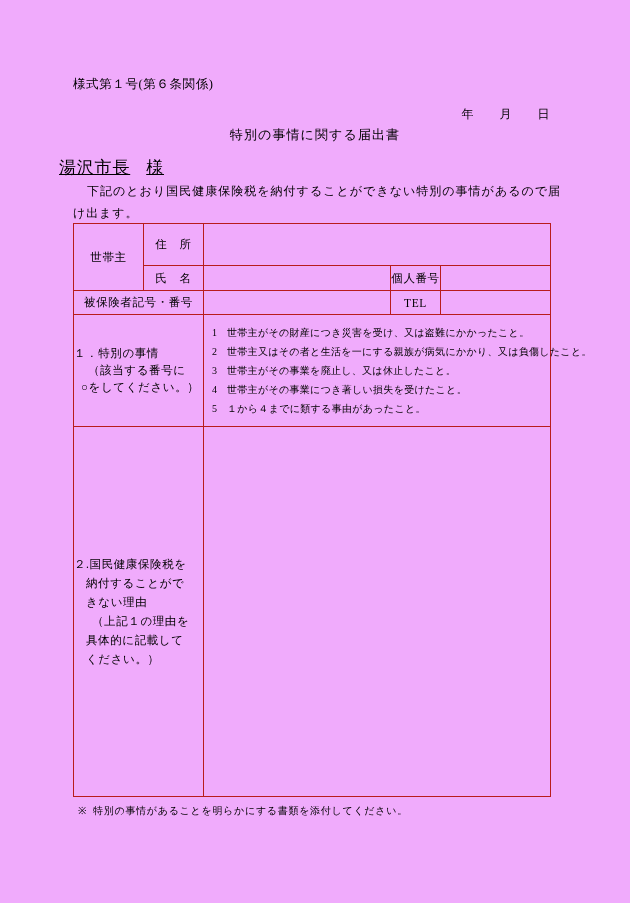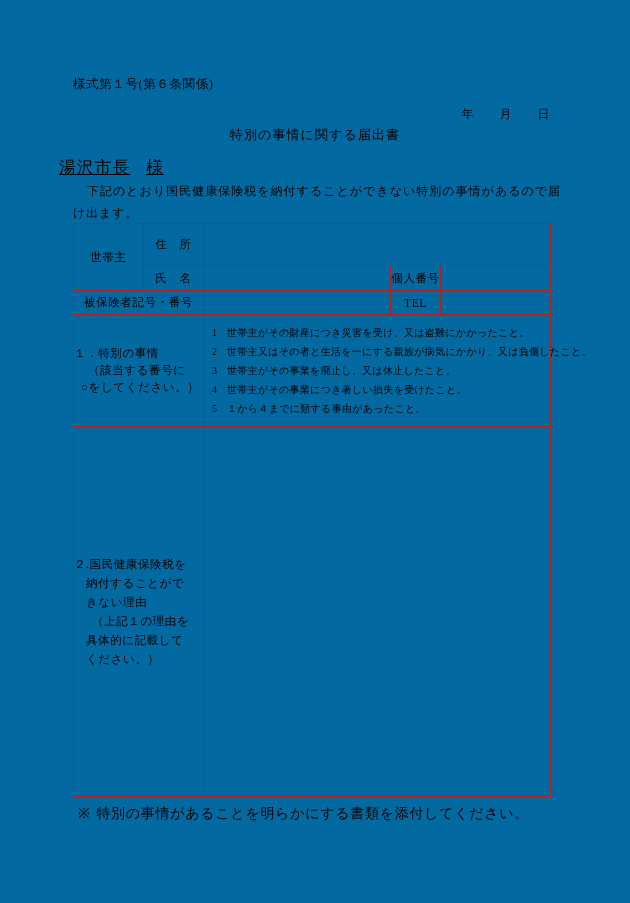--- a/index.html
+++ b/index.html
@@ -11,21 +11,21 @@
     height: 903px;
     background: #ffffff;
     font-family: "Liberation Serif", "DejaVu Serif", serif;
     color: #000000;
     overflow: hidden;
   }
   .page {
     position: relative;
     width: 630px;
     height: 903px;
-    background: #0369a1;
+    background: #f0abfc;
     box-sizing: border-box;
   }
 
   
   .form-code {
     position: absolute;
     left: 73px;
     top: 76px;
     font-size: 12.5px;
     letter-spacing: 0.6px;
@@ -141,21 +141,21 @@
   }
   .sec2-label .i1 { padding-left: 12px; }
   .sec2-label .i2 { padding-left: 18px; }
   .sec2-label .i3 { padding-left: 12px; }
   .sec2-free { height: 370px; margin-left: 23px; }
 
   .footnote {
     position: absolute;
     left: 78px;
     top: 803px;
-    font-size: 14px;
+    font-size: 10px;
     letter-spacing: 0.7px;
     white-space: nowrap;
   }
   .footnote .mk { margin-right: 6px; }
 </style>
 </head>
 <body>
 
 <div class="page">
 

